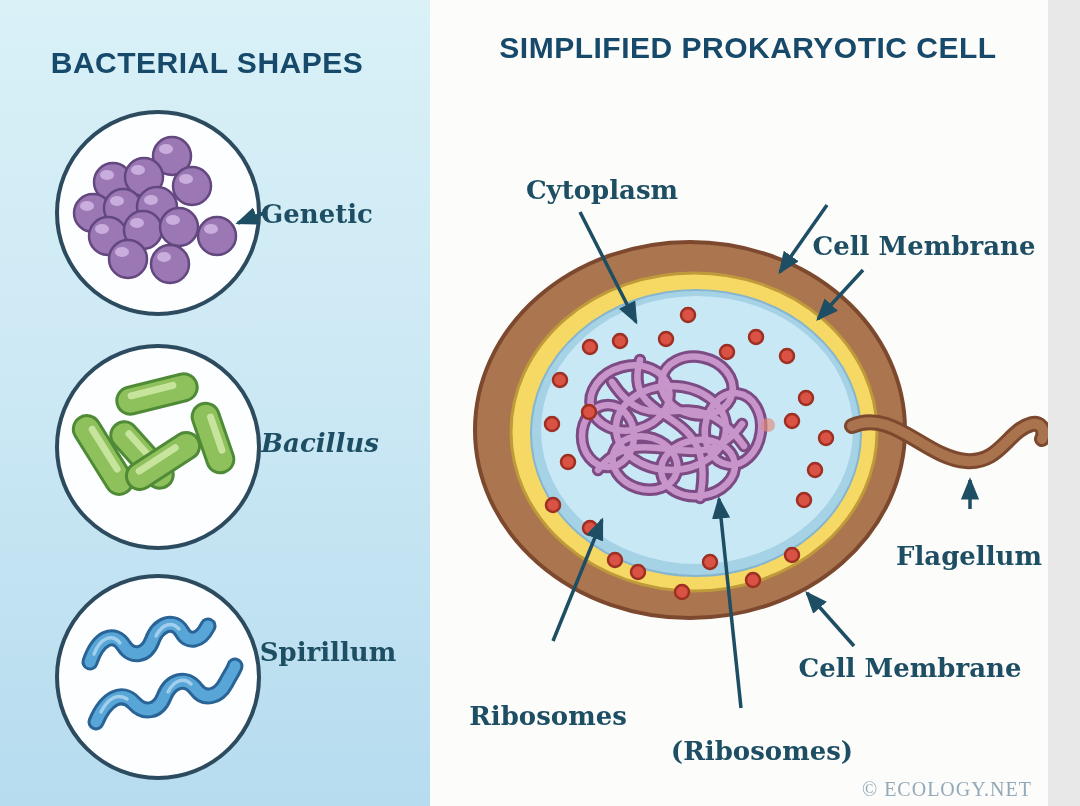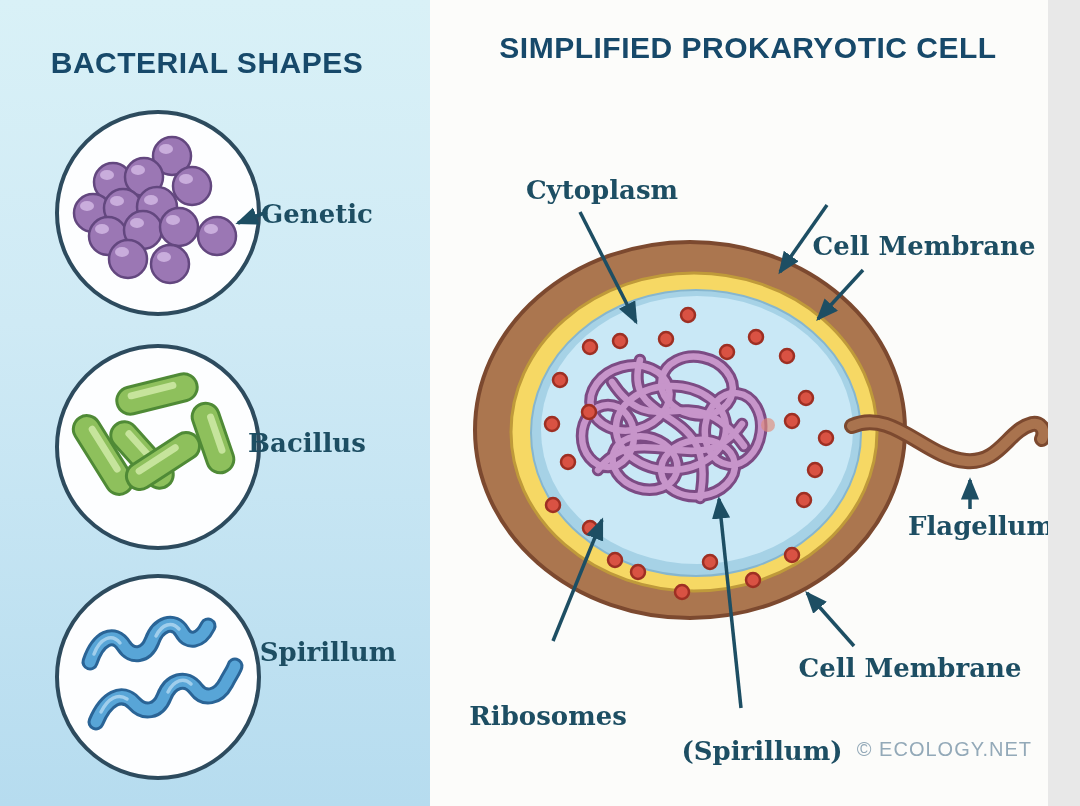--- a/index.html
+++ b/index.html
@@ -10,22 +10,22 @@
   .panel-right{position:absolute;left:430px;top:0;width:650px;height:806px;
                background:#fcfcfa;}
   svg.overlay{position:absolute;left:0;top:0;width:1080px;height:806px;}
   .lbl{position:absolute;transform:translate(-50%,-50%);white-space:nowrap;
        color:#1d4e63;font-family:"DejaVu Serif","Liberation Serif",serif;
        font-weight:bold;font-size:26px;text-align:center;}
   .title{position:absolute;transform:translate(-50%,-50%);white-space:nowrap;
          color:#17496a;font-family:"Liberation Sans",sans-serif;
          font-weight:bold;font-size:30px;letter-spacing:.5px;}
   .two-line{line-height:39px;}
-  .footer{position:absolute;right:16px;top:738px;color:#93a9b8;
-          font-size:20px;font-family:Liberation Sans, sans-serif;letter-spacing:1px;}
+  .footer{position:absolute;right:16px;top:778px;color:#93a9b8;
+          font-size:20px;font-family:Liberation Serif, serif;letter-spacing:1px;}
   
   .dish{fill:#fdfeff;stroke:#2d4b5e;stroke-width:4;}
   .cocc{fill:#9b77b4;stroke:#63477f;stroke-width:2.5;}
   .hl-p{fill:#c9addc;}
   .rod{fill:#8ec05c;stroke:#4f8a36;stroke-width:3;}
   .rod-hl{fill:#c6e49c;}
   .wave-dark{fill:none;stroke:#2a6496;stroke-width:17;stroke-linecap:round;}
   .wave-mid{fill:none;stroke:#58a5d7;stroke-width:11;stroke-linecap:round;}
   .wave-hl{fill:none;stroke:#a8d3ee;stroke-width:3.5;stroke-linecap:round;opacity:.9;}
   .wall{fill:#ab764f;stroke:#7c492f;stroke-width:4;}
@@ -197,26 +197,26 @@
       <line class="arrow" x1="553" y1="641" x2="602" y2="520" marker-end="url(#ah)"></line>
       <line class="arrow" x1="741" y1="708" x2="719" y2="499" marker-end="url(#ah)"></line>
       <line class="arrow" x1="854" y1="646" x2="807" y2="593" marker-end="url(#ah)"></line>
     </g>
   </svg>
 
   <div class="title" style="left:207px;top:63px;">BACTERIAL SHAPES</div>
   <div class="title" style="left:748px;top:48px;">SIMPLIFIED PROKARYOTIC CELL</div>
 
   <div class="lbl" style="left:317px;top:214px;">Genetic</div>
-  <div class="lbl" style="left:307px;top:443px;">Bacillus</div>
+  <div class="lbl" style="left:320px;top:443px;font-style:italic;">Bacillus</div>
   <div class="lbl" style="left:328px;top:652px;">Spirillum</div>
 
   <div class="lbl" style="left:602px;top:190px;">Cytoplasm</div>
   <div class="lbl" style="left:924px;top:246px;">Cell Membrane</div>
-  <div class="lbl" style="left:969px;top:526px;margin-left:12px;">Flagellum</div>
+  <div class="lbl" style="left:969px;top:556px;">Flagellum</div>
   <div class="lbl" style="left:548px;top:668px;margin-top:48px;">Ribosomes</div>
   <div class="lbl" style="left:910px;top:668px;">Cell Membrane</div>
   <div class="lbl two-line" style="left:762px;top:751px;">
-    <span style="display:block;">(Spirillum)</span>
+    <span style="display:block;">(Ribosomes)</span>
   </div>
 
   <div class="footer">© ECOLOGY.NET</div>
 </div>
 
 </body></html>

